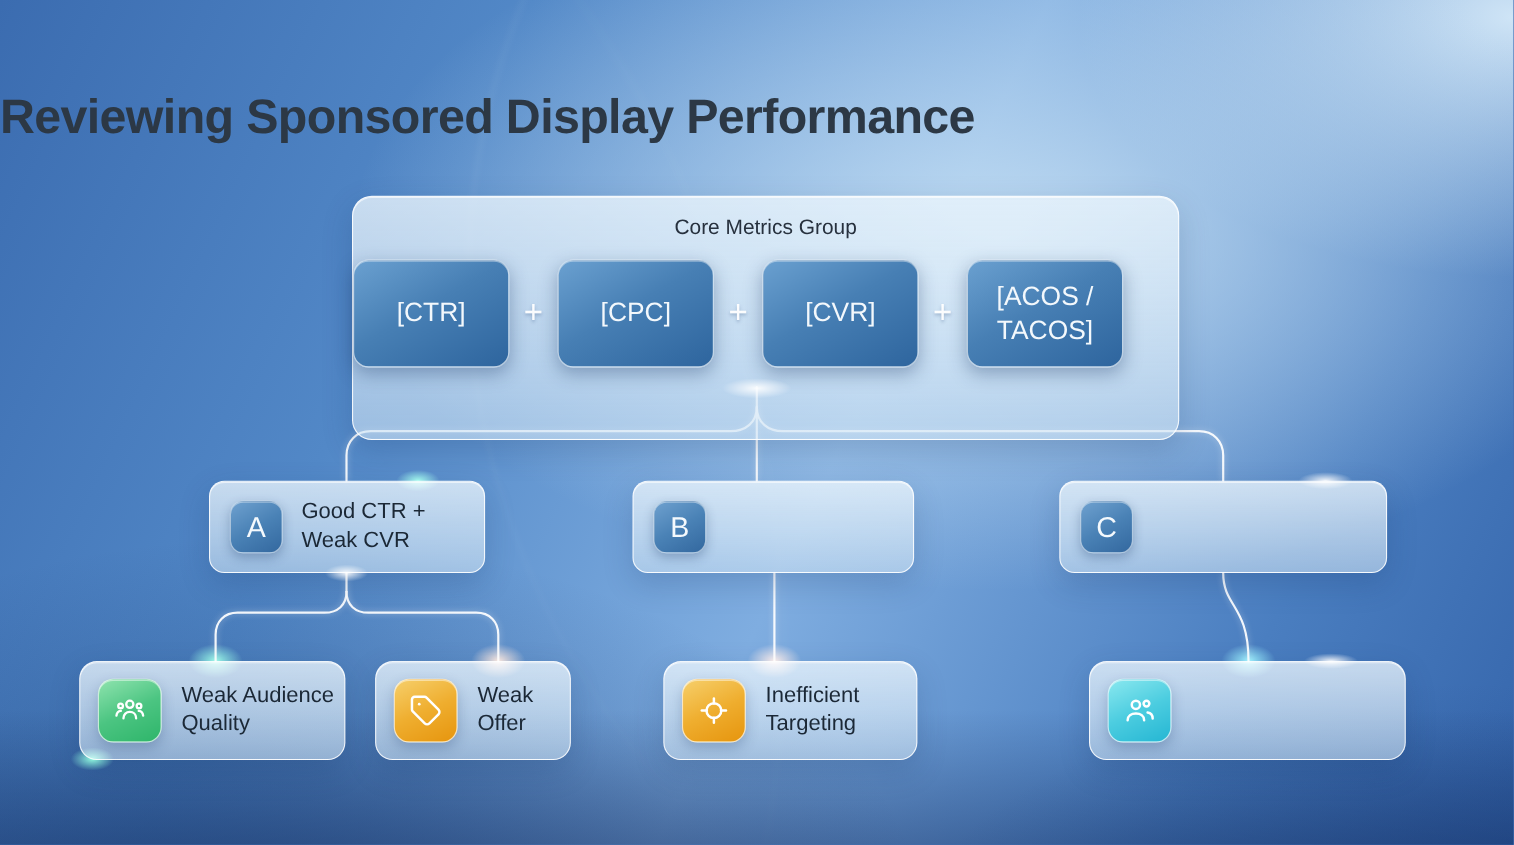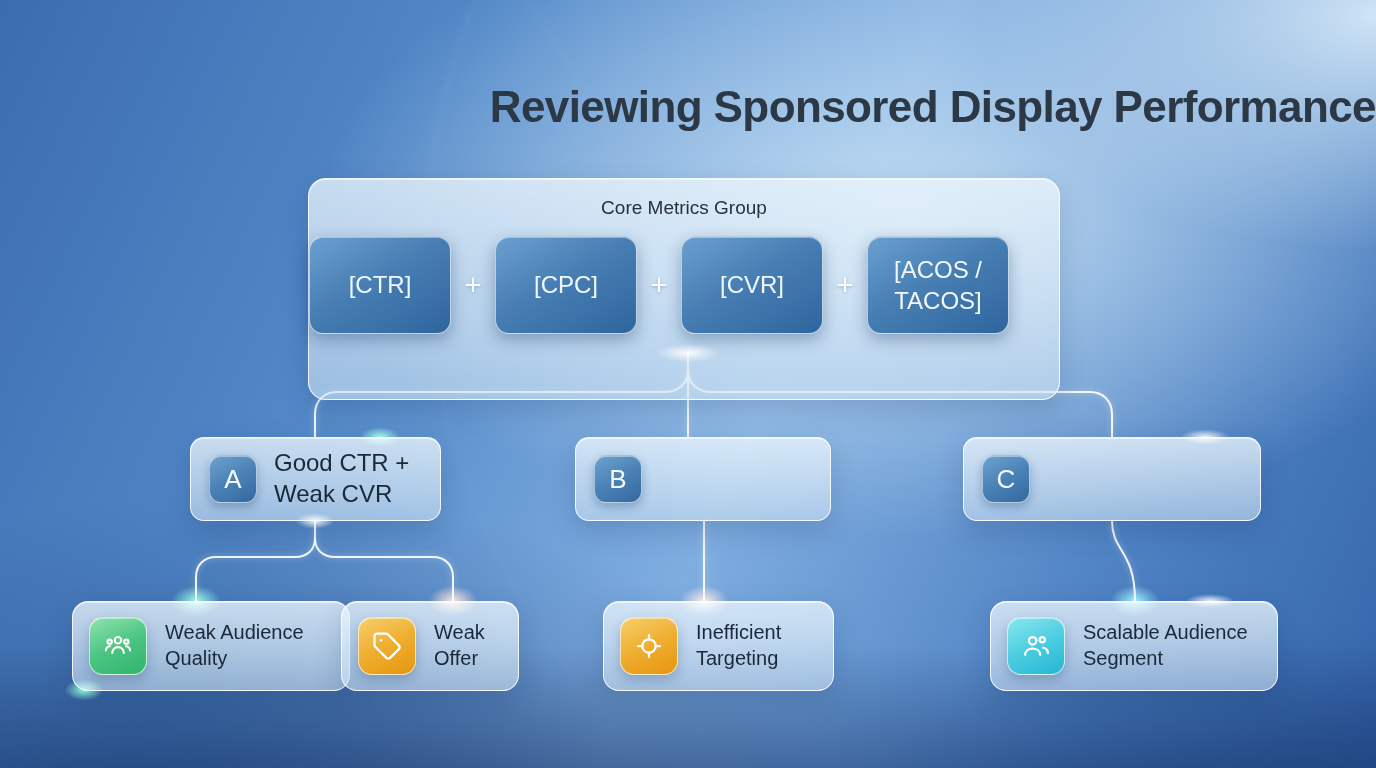--- a/index.html
+++ b/index.html
@@ -18,32 +18,32 @@
       radial-gradient(950px 520px at 96% 118%, rgba(24,58,118,0.45), rgba(24,58,118,0) 55%),
       linear-gradient(115deg,#3b6cb0 0%,#5288c7 28%,#7fade0 55%,#4a7ec0 82%,#3565ab 100%);
   }
   .bg-vignette{position:absolute;inset:0;background:linear-gradient(to top, rgba(14,38,88,0.40), rgba(14,38,88,0) 16%);}
   .swoosh{position:absolute;border-radius:50%;pointer-events:none;opacity:.5;}
   .swoosh1{width:1500px;height:1400px;left:420px;top:-420px;border-left:3px solid rgba(255,255,255,0.14);transform:rotate(18deg);filter:blur(3px);}
   .swoosh2{width:1200px;height:1600px;left:-500px;top:-300px;border-right:3px solid rgba(255,255,255,0.10);transform:rotate(-12deg);filter:blur(4px);}
 
   
   .title{
-    position:absolute;left:0;right:0;top:82px;text-align:right;
+    position:absolute;left:0;right:0;top:82px;text-align:left;
     font-size:44px;font-weight:600;letter-spacing:-0.6px;color:#2c3845;
   }
 
   
   .glass{
     position:absolute;box-sizing:border-box;
     background:linear-gradient(180deg, rgba(235,245,252,0.78), rgba(203,224,242,0.60));
     border:1.5px solid rgba(255,255,255,0.85);
     box-shadow:0 10px 28px rgba(20,50,100,0.20), inset 0 1px 0 rgba(255,255,255,0.6);
   }
-  .core-panel{left:308px;top:178px;width:752px;height:222px;border-radius:18px;}
+  .core-panel{left:320px;top:178px;width:752px;height:222px;border-radius:18px;}
   .core-label{
     position:absolute;left:0;right:0;top:18px;text-align:center;
     font-size:19px;font-weight:500;color:#27313e;
   }
   .metrics-row{
     position:absolute;left:0;right:0;top:57px;height:98px;
     display:flex;justify-content:flex-start;align-items:center;
   }
   .metric-box{
     width:142px;height:98px;border-radius:14px;box-sizing:border-box;
@@ -72,27 +72,27 @@
   .branch-c{left:963px;top:437px;width:298px;}
   .badge{
     width:46px;height:46px;border-radius:12px;flex:0 0 auto;
     display:flex;align-items:center;justify-content:center;
     background:linear-gradient(150deg,#6fa1cf 0%,#4a82b6 50%,#33689f 100%);
     border:1px solid rgba(255,255,255,0.55);
     box-shadow:0 4px 10px rgba(22,52,98,0.30), inset 0 1px 0 rgba(255,255,255,0.4);
     font-size:26px;color:#f4f9fd;
   }
   .branch-label{
-    margin-left:17px;font-size:24px;font-weight:500;color:#1b2836;
+    margin-left:17px;font-size:20px;font-weight:500;color:#1b2836;
     line-height:1.28;white-space:pre-line;
   }
 
   
   .leaf{border-radius:16px;height:90px;display:flex;align-items:center;padding-left:16px;}
-  .leaf-1{left:72px;top:601px;width:278px;}
+  .leaf-1{left:72px;top:601px;width:242px;}
   .leaf-2{left:341px;top:601px;width:178px;}
   .leaf-3{left:603px;top:601px;width:231px;}
   .leaf-4{left:990px;top:601px;width:288px;}
   .leaf-icon{
     width:56px;height:56px;border-radius:14px;flex:0 0 auto;
     display:flex;align-items:center;justify-content:center;
     border:1.5px solid rgba(255,255,255,0.7);
     box-shadow:0 5px 12px rgba(22,52,98,0.25), inset 0 1px 0 rgba(255,255,255,0.45);
   }
   .icon-green{background:linear-gradient(155deg,#8fe3ae 0%,#4cc582 50%,#2eb56a 100%);}
@@ -208,22 +208,20 @@
 
   <div class="glass leaf leaf-4">
     <div class="leaf-icon icon-cyan">
       <svg width="30" height="30" viewBox="0 0 24 24" fill="none" stroke="#ffffff" stroke-width="1.8" stroke-linecap="round" stroke-linejoin="round">
         <circle cx="9.3" cy="7.8" r="3"></circle>
         <path d="M3.3 19c0-3 2.6-4.9 6-4.9s6 1.9 6 4.9"></path>
         <circle cx="17" cy="6.9" r="2.1"></circle>
         <path d="M17.8 13.4c2.2.4 3.7 2 3.7 4.3"></path>
       </svg>
     </div>
-    <div class="leaf-label">Scalable Audience
-Segment</div>
   </div>
 
   <div class="glow glow-white" style="left:688px;top:353px;"></div>
   <div class="glow glow-green" style="left:380px;top:437px;width:56px;height:28px;"></div>
   <div class="glow glow-white" style="left:315px;top:521px;width:56px;height:22px;"></div>
   <div class="glow glow-white" style="left:1205px;top:437px;width:70px;height:22px;"></div>
   <div class="glow glow-green" style="left:196px;top:601px;"></div>
   <div class="glow glow-green" style="left:84px;top:690px;width:56px;height:30px;"></div>
   <div class="glow glow-amber" style="left:453px;top:601px;"></div>
   <div class="glow glow-amber" style="left:704px;top:601px;"></div>

